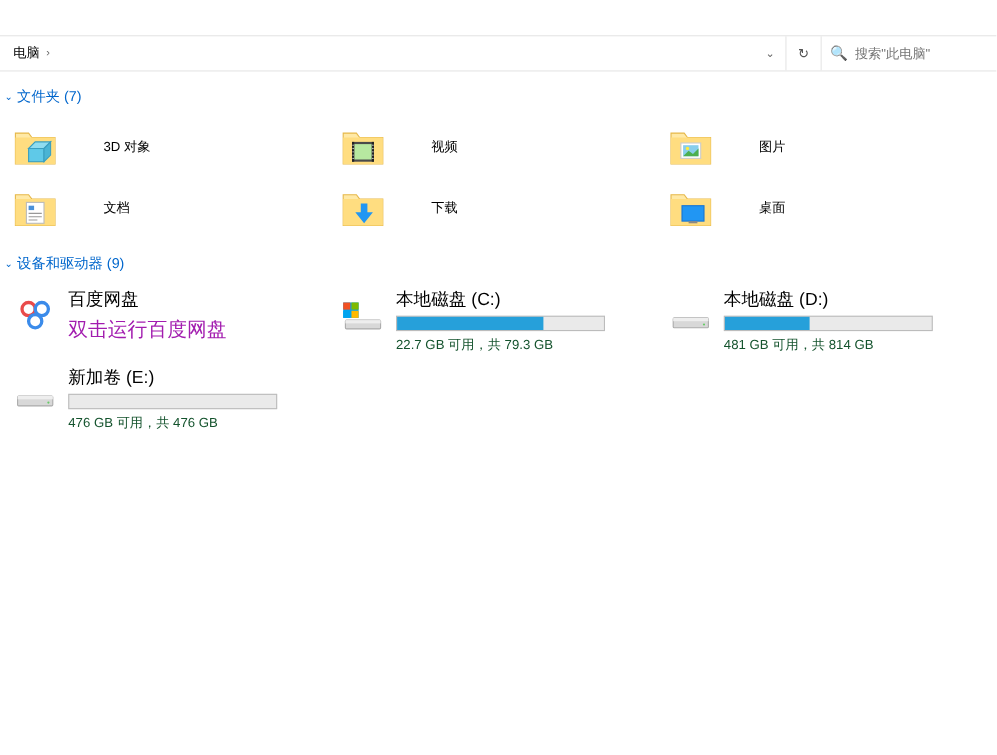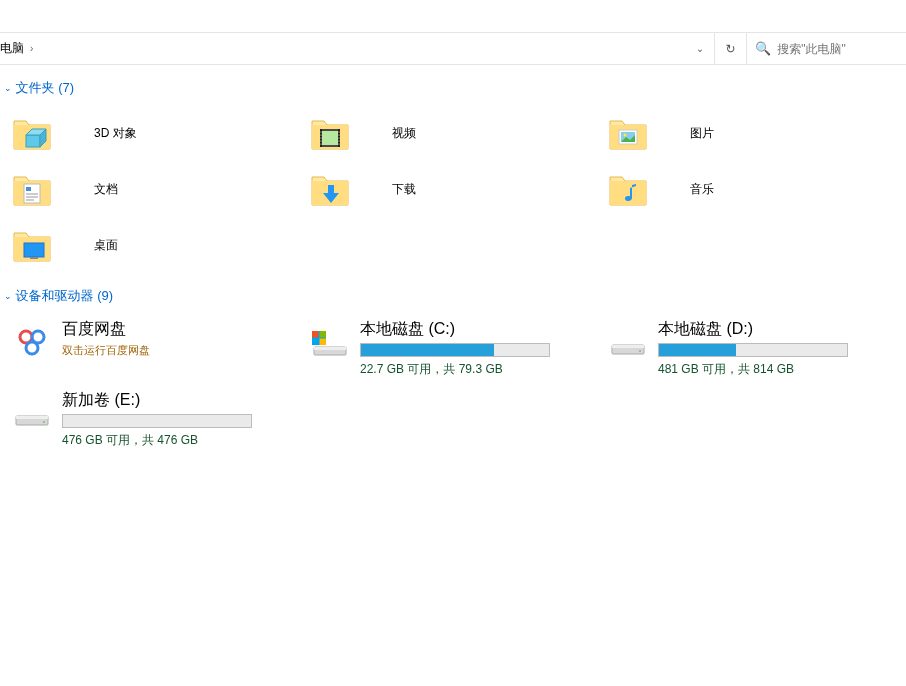--- a/index.html
+++ b/index.html
@@ -18,21 +18,21 @@
     .address-bar {
       height: 32px;
       display: flex;
       align-items: center;
       border-bottom: 1px solid #e5e5e5;
     }
     .breadcrumb {
       flex: 1;
       display: flex;
       align-items: center;
-      padding-left: 0;
+      padding-left: 12px;
       height: 100%;
     }
     .breadcrumb-text {
       font-size: 12px;
       color: #000;
     }
     .breadcrumb-chevron {
       margin-left: 6px;
       font-size: 10px;
       color: #666;
@@ -142,22 +142,22 @@
       flex: 1;
       padding-right: 12px;
     }
     .drive-name {
       font-size: 16px;
       color: #000;
       margin-bottom: 3px;
       line-height: 1.3;
     }
     .drive-sub {
-      font-size: 11px;
-      color: #a16207;
+      font-size: 18px;
+      color: #a21caf;
     }
     .drive-bar {
       width: 190px;
       height: 14px;
       background: #eaeaea;
       border: 1px solid #bcbcbc;
       margin: 2px 0 4px 0;
       position: relative;
     }
     .drive-bar-fill {
@@ -266,30 +266,20 @@
       <div class="folder-icon">
         <svg width="40" height="36" viewBox="0 0 40 36">
           <path d="M2 6 L14 6 L17 10 L38 10 L38 34 L2 34 Z" fill="#ffe9a6" stroke="#e6b84a"></path>
           <path d="M2 10 L38 10 L38 34 L2 34 Z" fill="#ffdd80"></path>
           <path d="M18 14 L24 14 L24 22 L29 22 L21 32 L13 22 L18 22 Z" fill="#2196f3"></path>
         </svg>
       </div>
       <span class="folder-label">下载</span>
     </div>
 
-    <div class="folder-item">
-      <div class="folder-icon">
-        <svg width="40" height="36" viewBox="0 0 40 36">
-          <path d="M2 6 L14 6 L17 10 L38 10 L38 34 L2 34 Z" fill="#ffe9a6" stroke="#e6b84a"></path>
-          <path d="M2 10 L38 10 L38 34 L2 34 Z" fill="#ffdd80"></path>
-          <path d="M24 14 L24 27 C24 29 22 30 20 30 C18 30 17 29 17 27.5 C17 26 18 25 20 25 C21 25 22 25.3 22 25.3 L22 17 L28 15 L28 13 Z" fill="#2196f3"></path>
-        </svg>
-      </div>
-      <span class="folder-label">音乐</span>
-    </div>
 
     <div class="folder-item">
       <div class="folder-icon">
         <svg width="40" height="36" viewBox="0 0 40 36">
           <path d="M2 6 L14 6 L17 10 L38 10 L38 34 L2 34 Z" fill="#ffe9a6" stroke="#e6b84a"></path>
           <path d="M2 10 L38 10 L38 34 L2 34 Z" fill="#ffdd80"></path>
           <rect x="12" y="16" width="20" height="14" fill="#2196f3" stroke="#1976d2"></rect>
           <rect x="18" y="30" width="8" height="2" fill="#888"></rect>
         </svg>
       </div>

